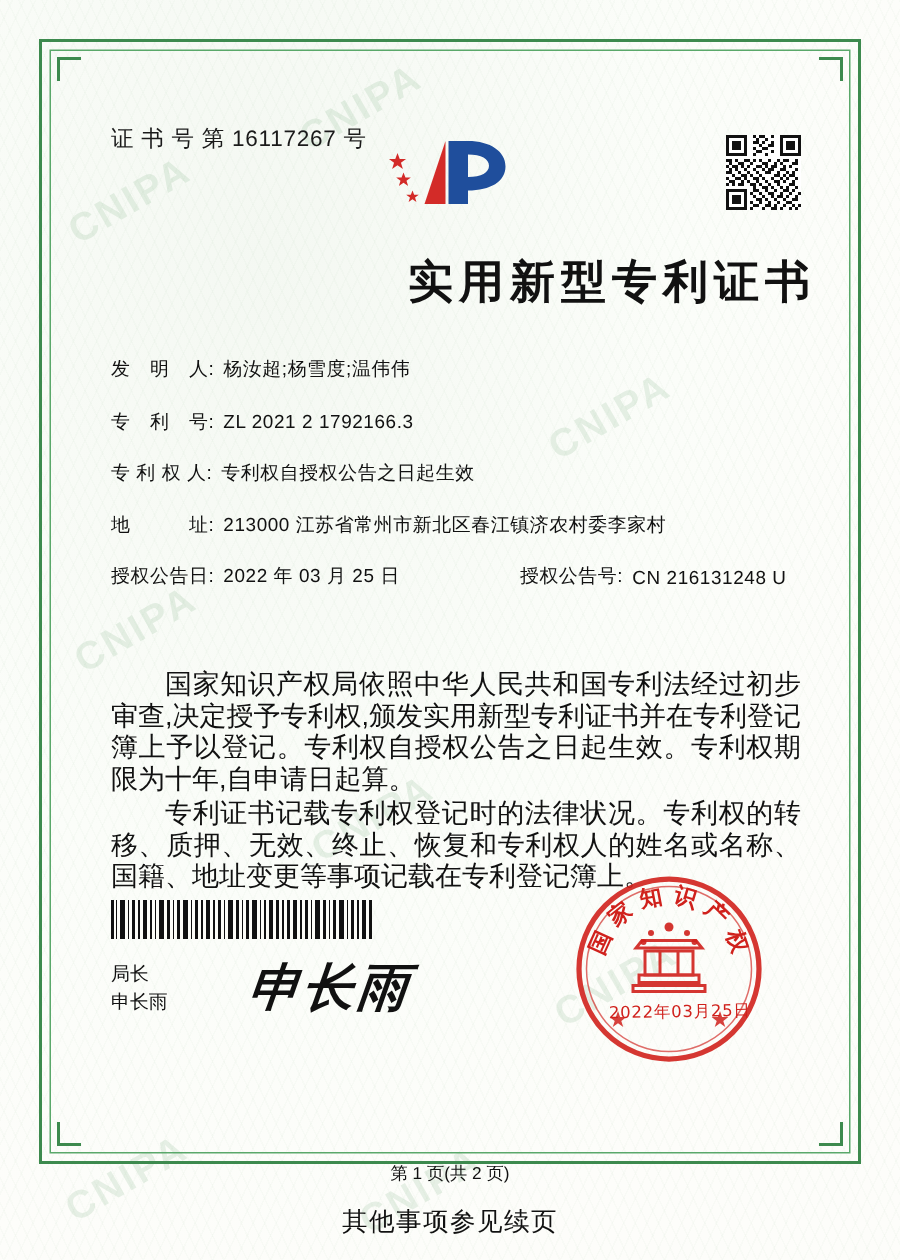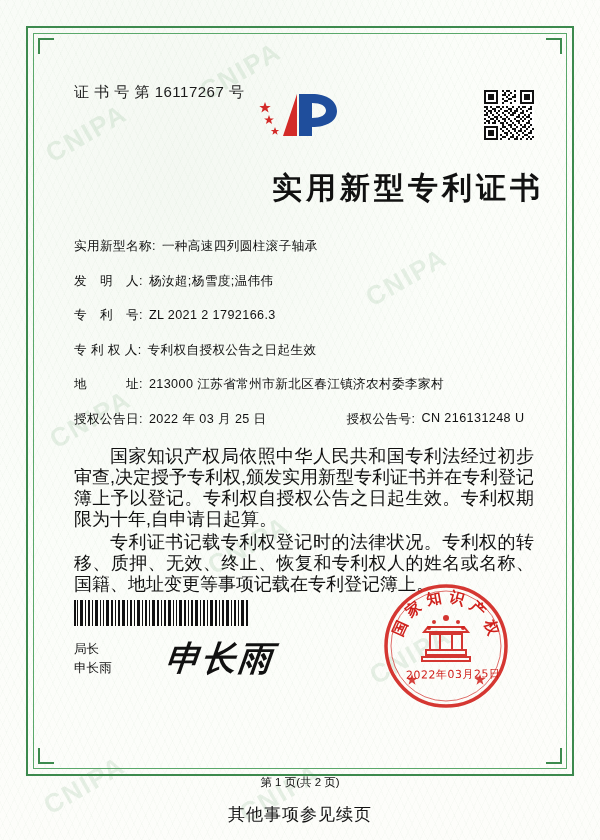--- a/index.html
+++ b/index.html
@@ -151,21 +151,21 @@
     white-space: nowrap;
     letter-spacing: 0.4px;
   }
   .val {
     margin-left: 6px;
     letter-spacing: 0.4px;
   }
   .row.two .grp2 {
     margin-left: 48px;
     display: flex;
-    align-items: flex-start;
+    align-items: center;
     padding-left: 32px;
   }
 
   .para {
     position: absolute;
     left: 18px;
     right: 10px;
     top: 390px;
     font-size: 18px;
     line-height: 21px;
@@ -426,24 +426,20 @@
         <rect x="18" y="24" width="1" height="1"></rect>
           <rect x="21" y="24" width="1" height="1"></rect>
           <rect x="23" y="24" width="1" height="1"></rect>
       </g>
     </svg>
 
     <div class="title">实用新型专利证书</div>
 
     <div class="fields">
       <div class="row">
-        <span class="lbl">实用新型名称:</span>
-        <span class="val">一种高速四列圆柱滚子轴承</span>
-      </div>
-      <div class="row">
         <span class="lbl">发　明　人:</span>
         <span class="val">杨汝超;杨雪度;温伟伟</span>
       </div>
       <div class="row">
         <span class="lbl">专　利　号:</span>
         <span class="val">ZL 2021 2 1792166.3</span>
       </div>
       <div class="row">
         <span class="lbl">专 利 权 人:</span>
         <span class="val">专利权自授权公告之日起生效</span>

